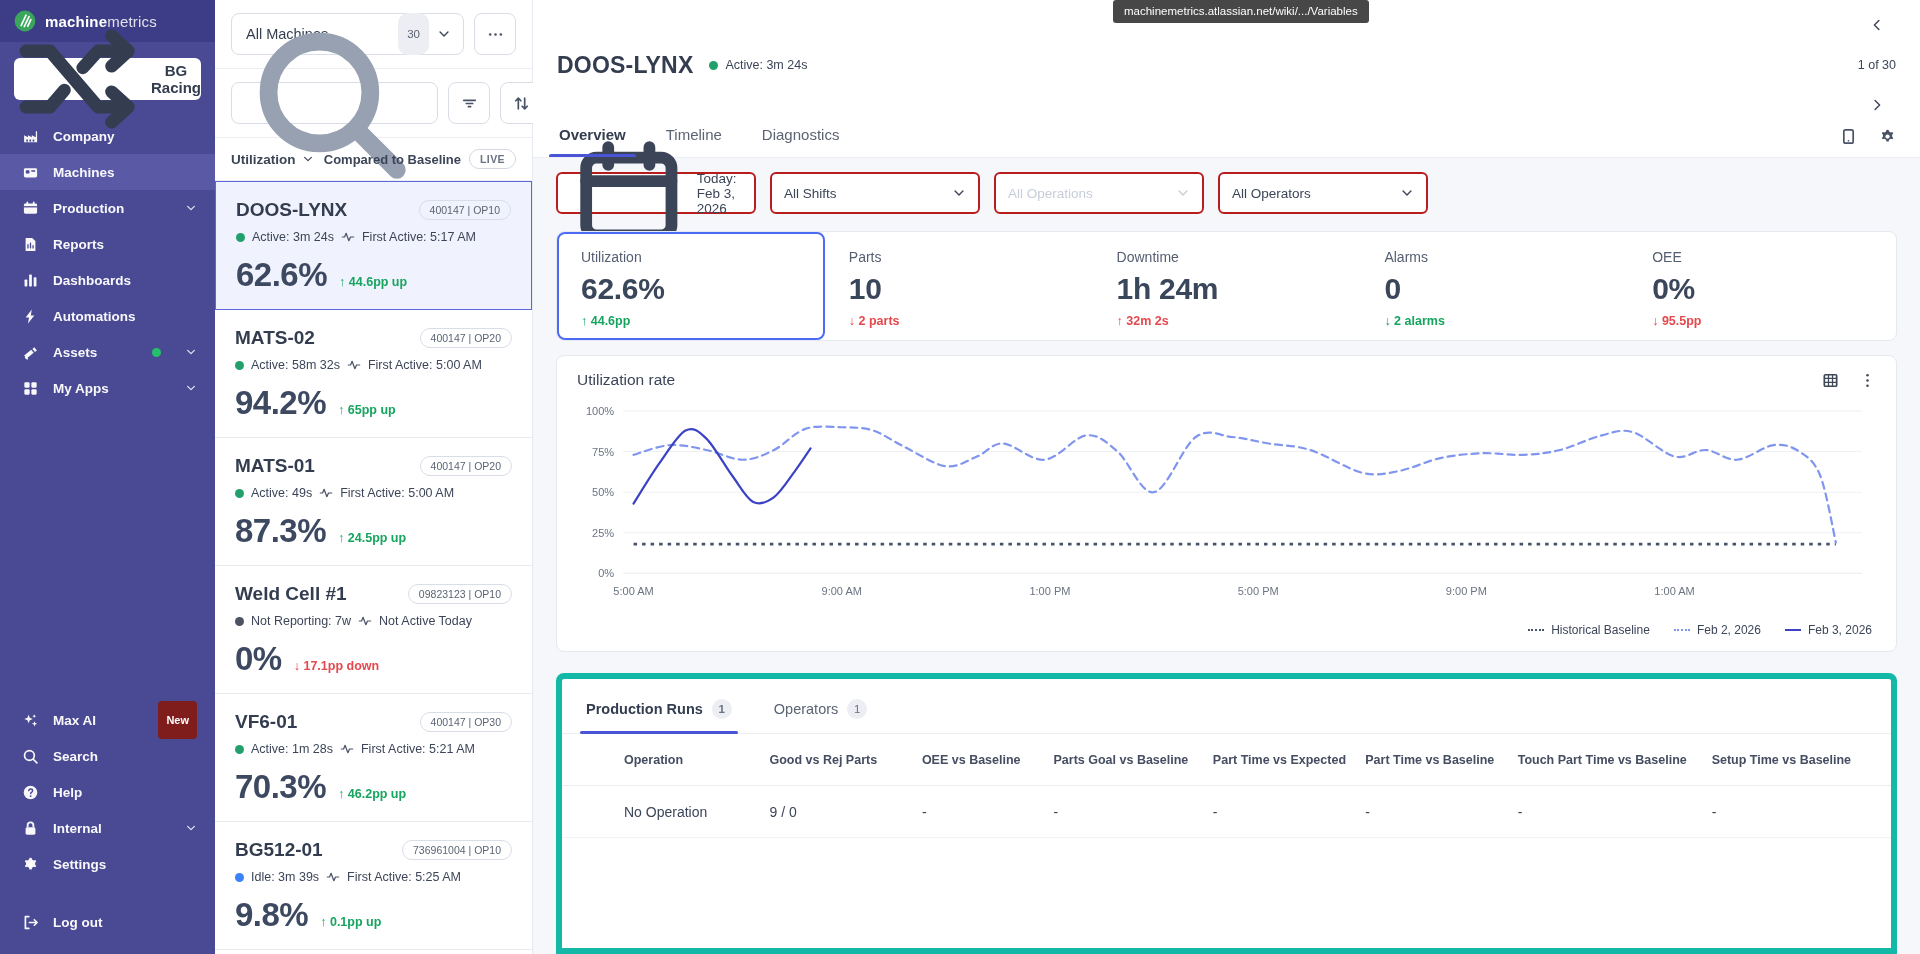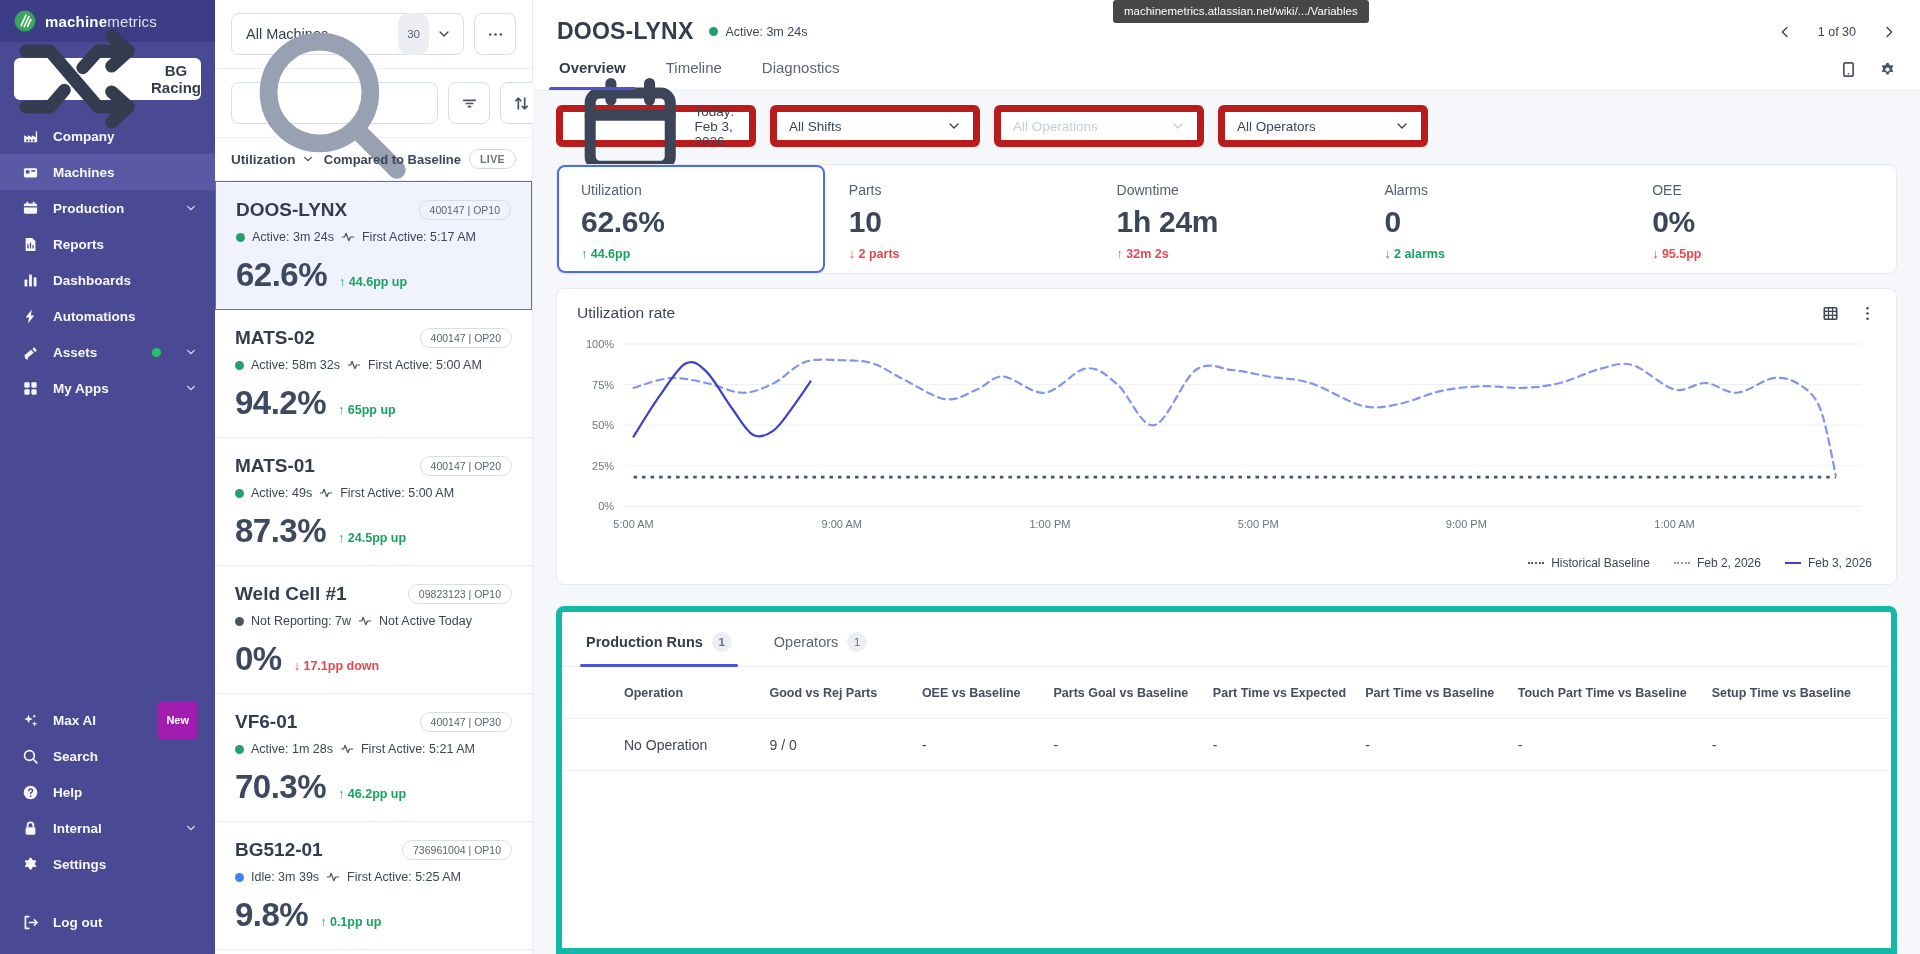--- a/index.html
+++ b/index.html
@@ -21,21 +21,21 @@
   .nav { display:flex; flex-direction:column; }
   .nav-item { height:36px; display:flex; align-items:center; gap:14px; padding:0 18px 0 22px;
     font-size:13.5px; font-weight:700; color:rgba(255,255,255,.96); cursor:pointer; }
   .nav-item.active { background:#5a59a6; }
   .nav-item .ni-icon { width:17px; height:17px; display:flex; align-items:center; justify-content:center; }
   .nav-item .ni-icon svg { width:17px; height:17px; }
   .nav-item .grow { flex:1; }
   .nav-item .gdot { width:9px; height:9px; border-radius:50%; background:#23c16b; margin-right:10px; }
   .nav-item .chev { width:12px; height:12px; opacity:.9; }
   .nav-spacer { flex:1; }
-  .new-badge { background:#a21caf; color:#fff; font-size:11px; font-weight:700; padding:13px 8px; border-radius:4px; }
+  .new-badge { background:#7f1d1d; color:#fff; font-size:11px; font-weight:700; padding:13px 8px; border-radius:4px; }
   .logout-row { margin-top:22px; margin-bottom:14px; }
 
   
   .list-panel { width:318px; min-width:318px; background:#fff; border-right:1px solid #e7e9f0;
     display:flex; flex-direction:column; }
   .lp-row1 { padding:13px 16px; display:flex; gap:10px; border-bottom:1px solid #eceef4; }
   .machines-select { flex:1; height:42px; border:1px solid #d9dde6; border-radius:8px; background:#fff;
     display:flex; align-items:center; padding:0 12px 0 14px; gap:8px; cursor:pointer; }
   .machines-select .msel-label { font-size:14.5px; color:#333d4f; font-weight:400; flex:1; }
   .count-badge { background:#eceef3; color:#5b6472; border-radius:10px; font-size:11.5px; padding:15px 9px; }
@@ -70,36 +70,36 @@
   .delta.red { color:#e5484d; }
 
   
   .main { flex:1; display:flex; flex-direction:column; background:#f6f7fa; min-width:0; }
   .main-header { background:#fff; padding:18px 24px 0; border-bottom:1px solid #eceef4; }
   .mh-titlerow { display:flex; align-items:center; }
   .mh-title { font-size:23px; font-weight:800; color:#333d4f; letter-spacing:.2px; }
   .mh-status { display:flex; align-items:center; gap:7px; margin-left:16px; font-size:12.5px; color:#3c4558; }
   .mh-status .mc-dot { background:#22a06b; }
   .mh-titlerow .grow { flex:1; }
-  .pager { display:flex; align-items:center; gap:26px; color:#3c4558; }
+  .pager { display:flex; align-items:center; gap:26px; color:#3c4558;flex-direction:column; }
   .pager .pg-btn { background:none; border:none; cursor:pointer; color:#3c4558; display:flex; }
   .pager svg { width:14px; height:14px; }
   .pager-label { font-size:12.5px; color:#3c4558; }
   .mh-tabsrow { display:flex; align-items:center; margin-top:14px; }
   .tab { padding:0 2px 14px; margin-right:36px; font-size:15px; color:#5b6472; cursor:pointer; position:relative; }
   .tab.active { color:#333d4f; font-weight:700; }
   .tab.active::after { content:""; position:absolute; left:-8px; right:-8px; bottom:0; height:3px; background:#4955d6; border-radius:2px 2px 0 0; }
   .mh-tabsrow .grow { flex:1; }
   .mh-icons { display:flex; gap:22px; padding-bottom:10px; color:#4a5265; }
   .mh-icons .hicon { background:none; border:none; cursor:pointer; color:#4a5265; display:flex; }
   .mh-icons svg { width:17px; height:17px; }
 
   .content { flex:1; padding:14px 23px 0; display:flex; flex-direction:column; min-height:0; }
   .filters { display:flex; gap:14px; }
-  .filter-ctl { height:42px; background:#fff; border:7px solid #b91c1c; border-radius:6px; display:flex;
+  .filter-ctl { height:42px; background:#fff; border:2px solid #b91c1c; border-radius:6px; display:flex;
     align-items:center; padding:0 12px; gap:9px; font-size:13.5px; color:#3c4558; cursor:pointer; }
   .filter-ctl svg { width:14px; height:14px; }
   .filter-ctl .grow { flex:1; }
   .filter-ctl.w-date { width:200px; }
   .filter-ctl.w-sel { width:210px; }
   .filter-ctl.disabled { color:#c6cdd9; cursor:default; }
   .filter-ctl.disabled svg { color:#c6cdd9; }
 
   .kpi-card { margin-top:17px; background:#fff; border:1px solid #e7e9f0; border-radius:8px;
     display:flex; padding:0; height:110px; }

